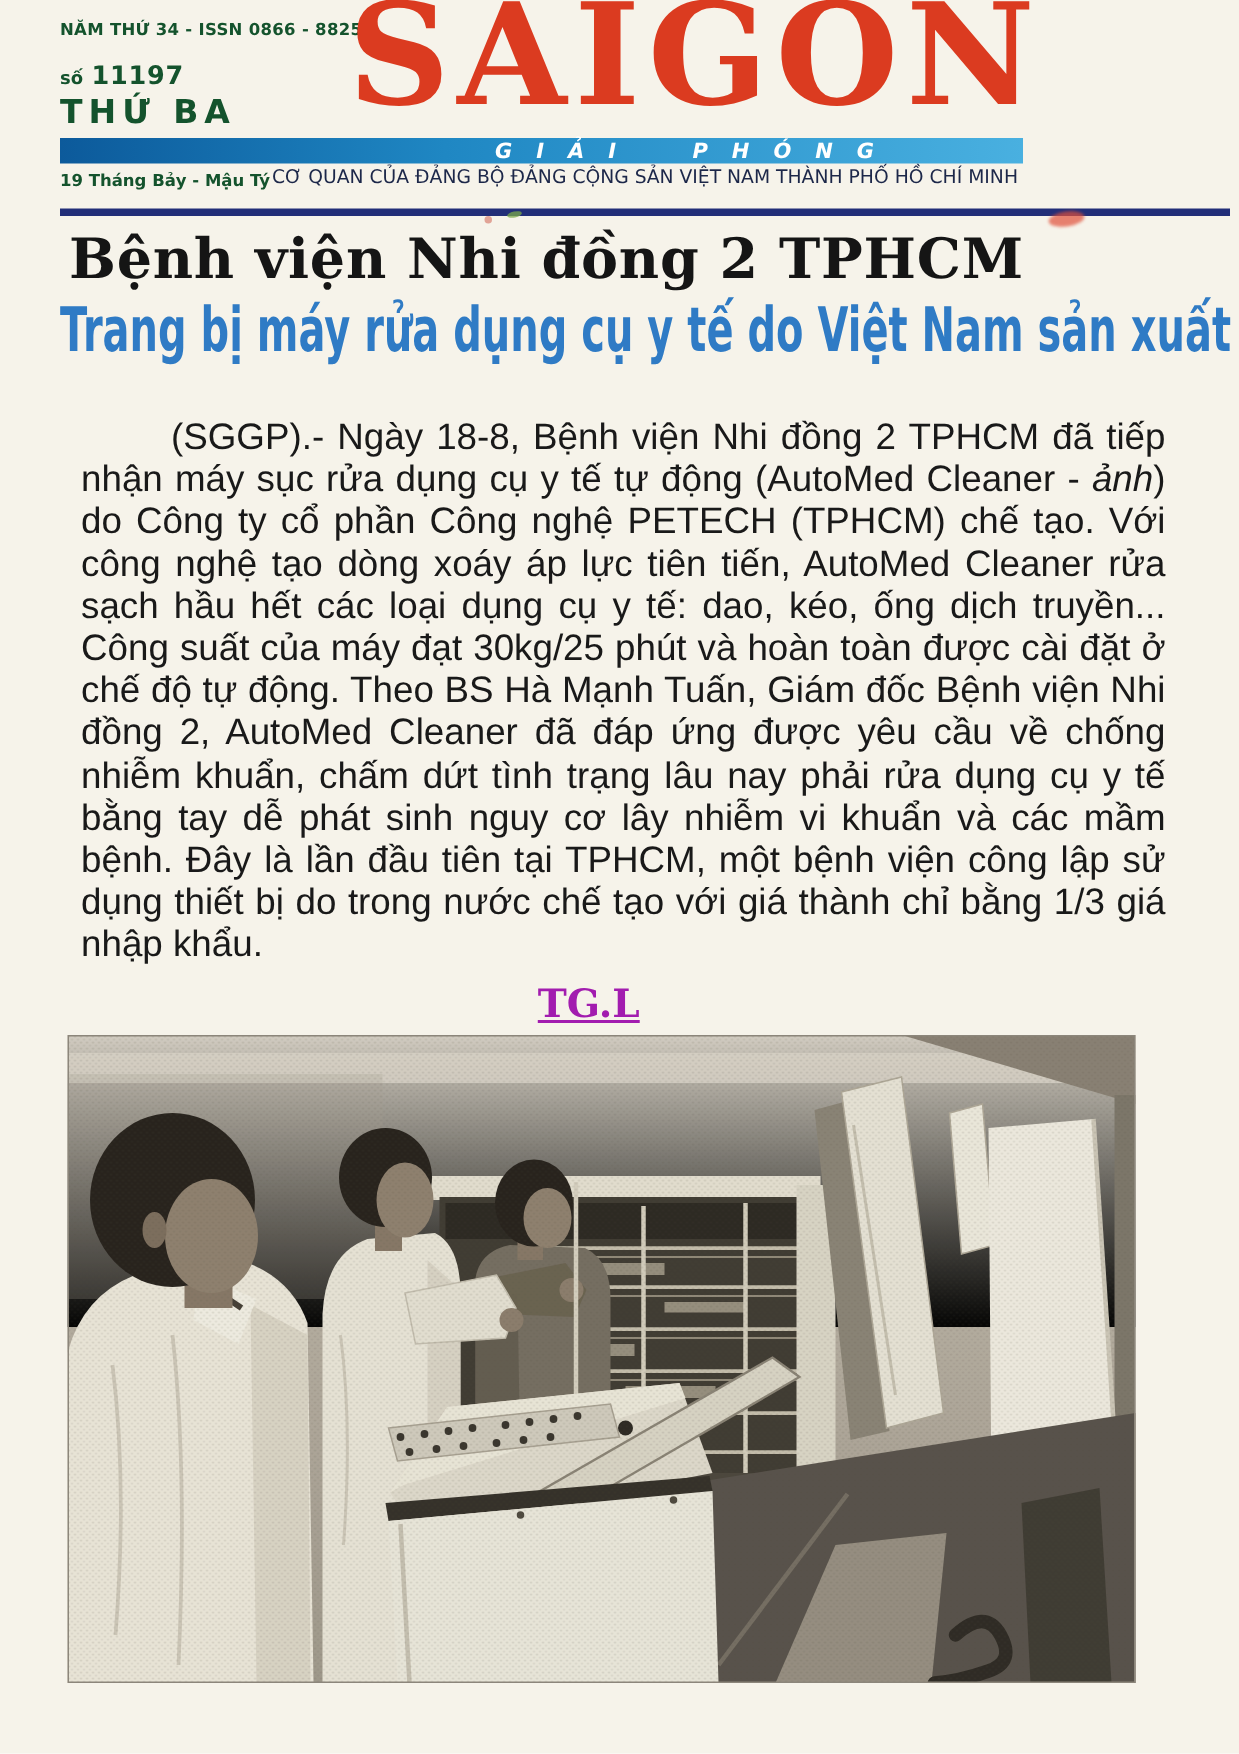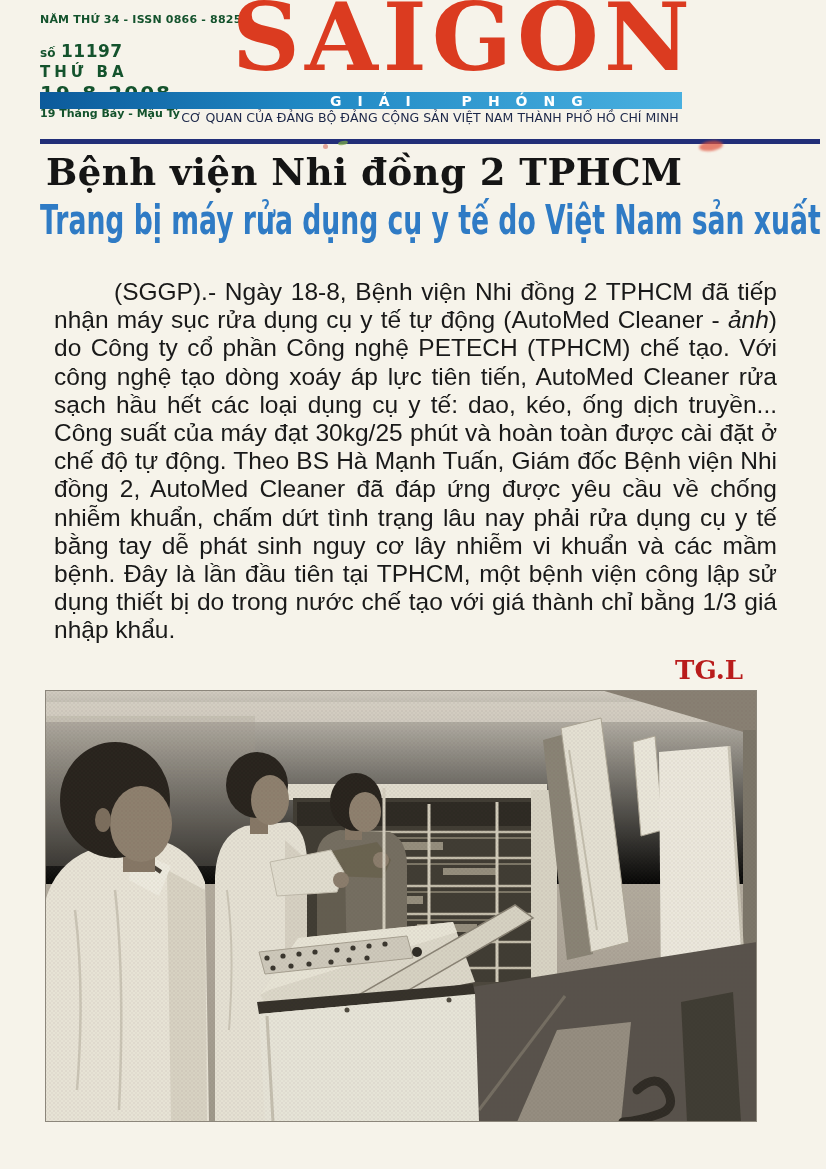--- a/index.html
+++ b/index.html
@@ -14,33 +14,34 @@
   
   .issue-block{
     position:absolute;left:40px;top:13px;width:206px;
     text-align:left;color:#14532d;
     font-family:"DejaVu Sans",sans-serif;
   }
   .issue-line{font-size:11px;font-weight:bold;letter-spacing:.2px;white-space:nowrap;}
   .issue-number{margin-top:15px;font-weight:bold;}
   .issue-number .lbl{font-size:12px;}
   .issue-number .num{font-size:17px;letter-spacing:.5px;}
-  .weekday{margin-top:2px;font-size:15px;font-weight:bold;letter-spacing:4px;}
+  .weekday{margin-top:2px;font-size:22px;font-weight:bold;letter-spacing:4px;}
   .issue-date{font-size:20px;font-weight:bold;letter-spacing:2px;}
   .lunar{margin-top:2px;font-size:11px;font-weight:bold;}
   .brand{
     position:absolute;left:232px;top:-14px;
     font-family:"DejaVu Serif",serif;font-weight:bold;
     font-size:94px;line-height:1.1;letter-spacing:5px;
     color:var(--brand_red,#db3b20);
     white-space:nowrap;
   }
   .blue-bar{
     position:absolute;left:40px;top:92px;width:642px;height:17px;
     background:linear-gradient(90deg,var(--bar_blue_dark,#0c5a9b) 0%,var(--bar_blue,#1f87c3) 40%,var(--bar_blue_light,#49b0e0) 100%);
+    font-style:italic;
   }
   .bar-text{
     position:absolute;left:290px;top:1px;
     font-family:"DejaVu Sans",sans-serif;font-weight:bold;
     font-size:14px;line-height:16px;letter-spacing:16px;word-spacing:14px;
     color:#ffffff;white-space:nowrap;
   }
   .org-lines{
     position:absolute;left:40px;top:111px;width:780px;
     text-align:center;font-family:"DejaVu Sans",sans-serif;
@@ -67,22 +68,22 @@
     transform:scaleX(0.65);transform-origin:0 0;
   }
   .body-text{
     position:absolute;left:42px;top:266px;width:723px;margin:12px;
     font-family:Liberation Sans, sans-serif;
     font-size:24.5px;line-height:28.2px;
     text-align:justify;text-indent:60px;color:#191919;
   }
   .byline{
     position:absolute;left:42px;top:655px;width:701px;
-    text-align:right;font-family:"DejaVu Serif",serif;
-    font-weight:bold;font-size:26px;color:#b91c1c;
+    text-align:center;font-family:"DejaVu Serif",serif;
+    font-weight:bold;font-size:26px;color:#a21caf;text-decoration:underline;
   }
   
   .photo{
     position:absolute;left:45px;top:690px;width:712px;height:432px;margin:0;
     background:#b4ac9f;
   }
   .photo svg{display:block;width:712px;height:432px;}
   
   .art{position:absolute;border-radius:50%;}
   .art-green{left:338px;top:141px;width:10px;height:4px;background:#7aa84a;opacity:.75;transform:rotate(-12deg);}

